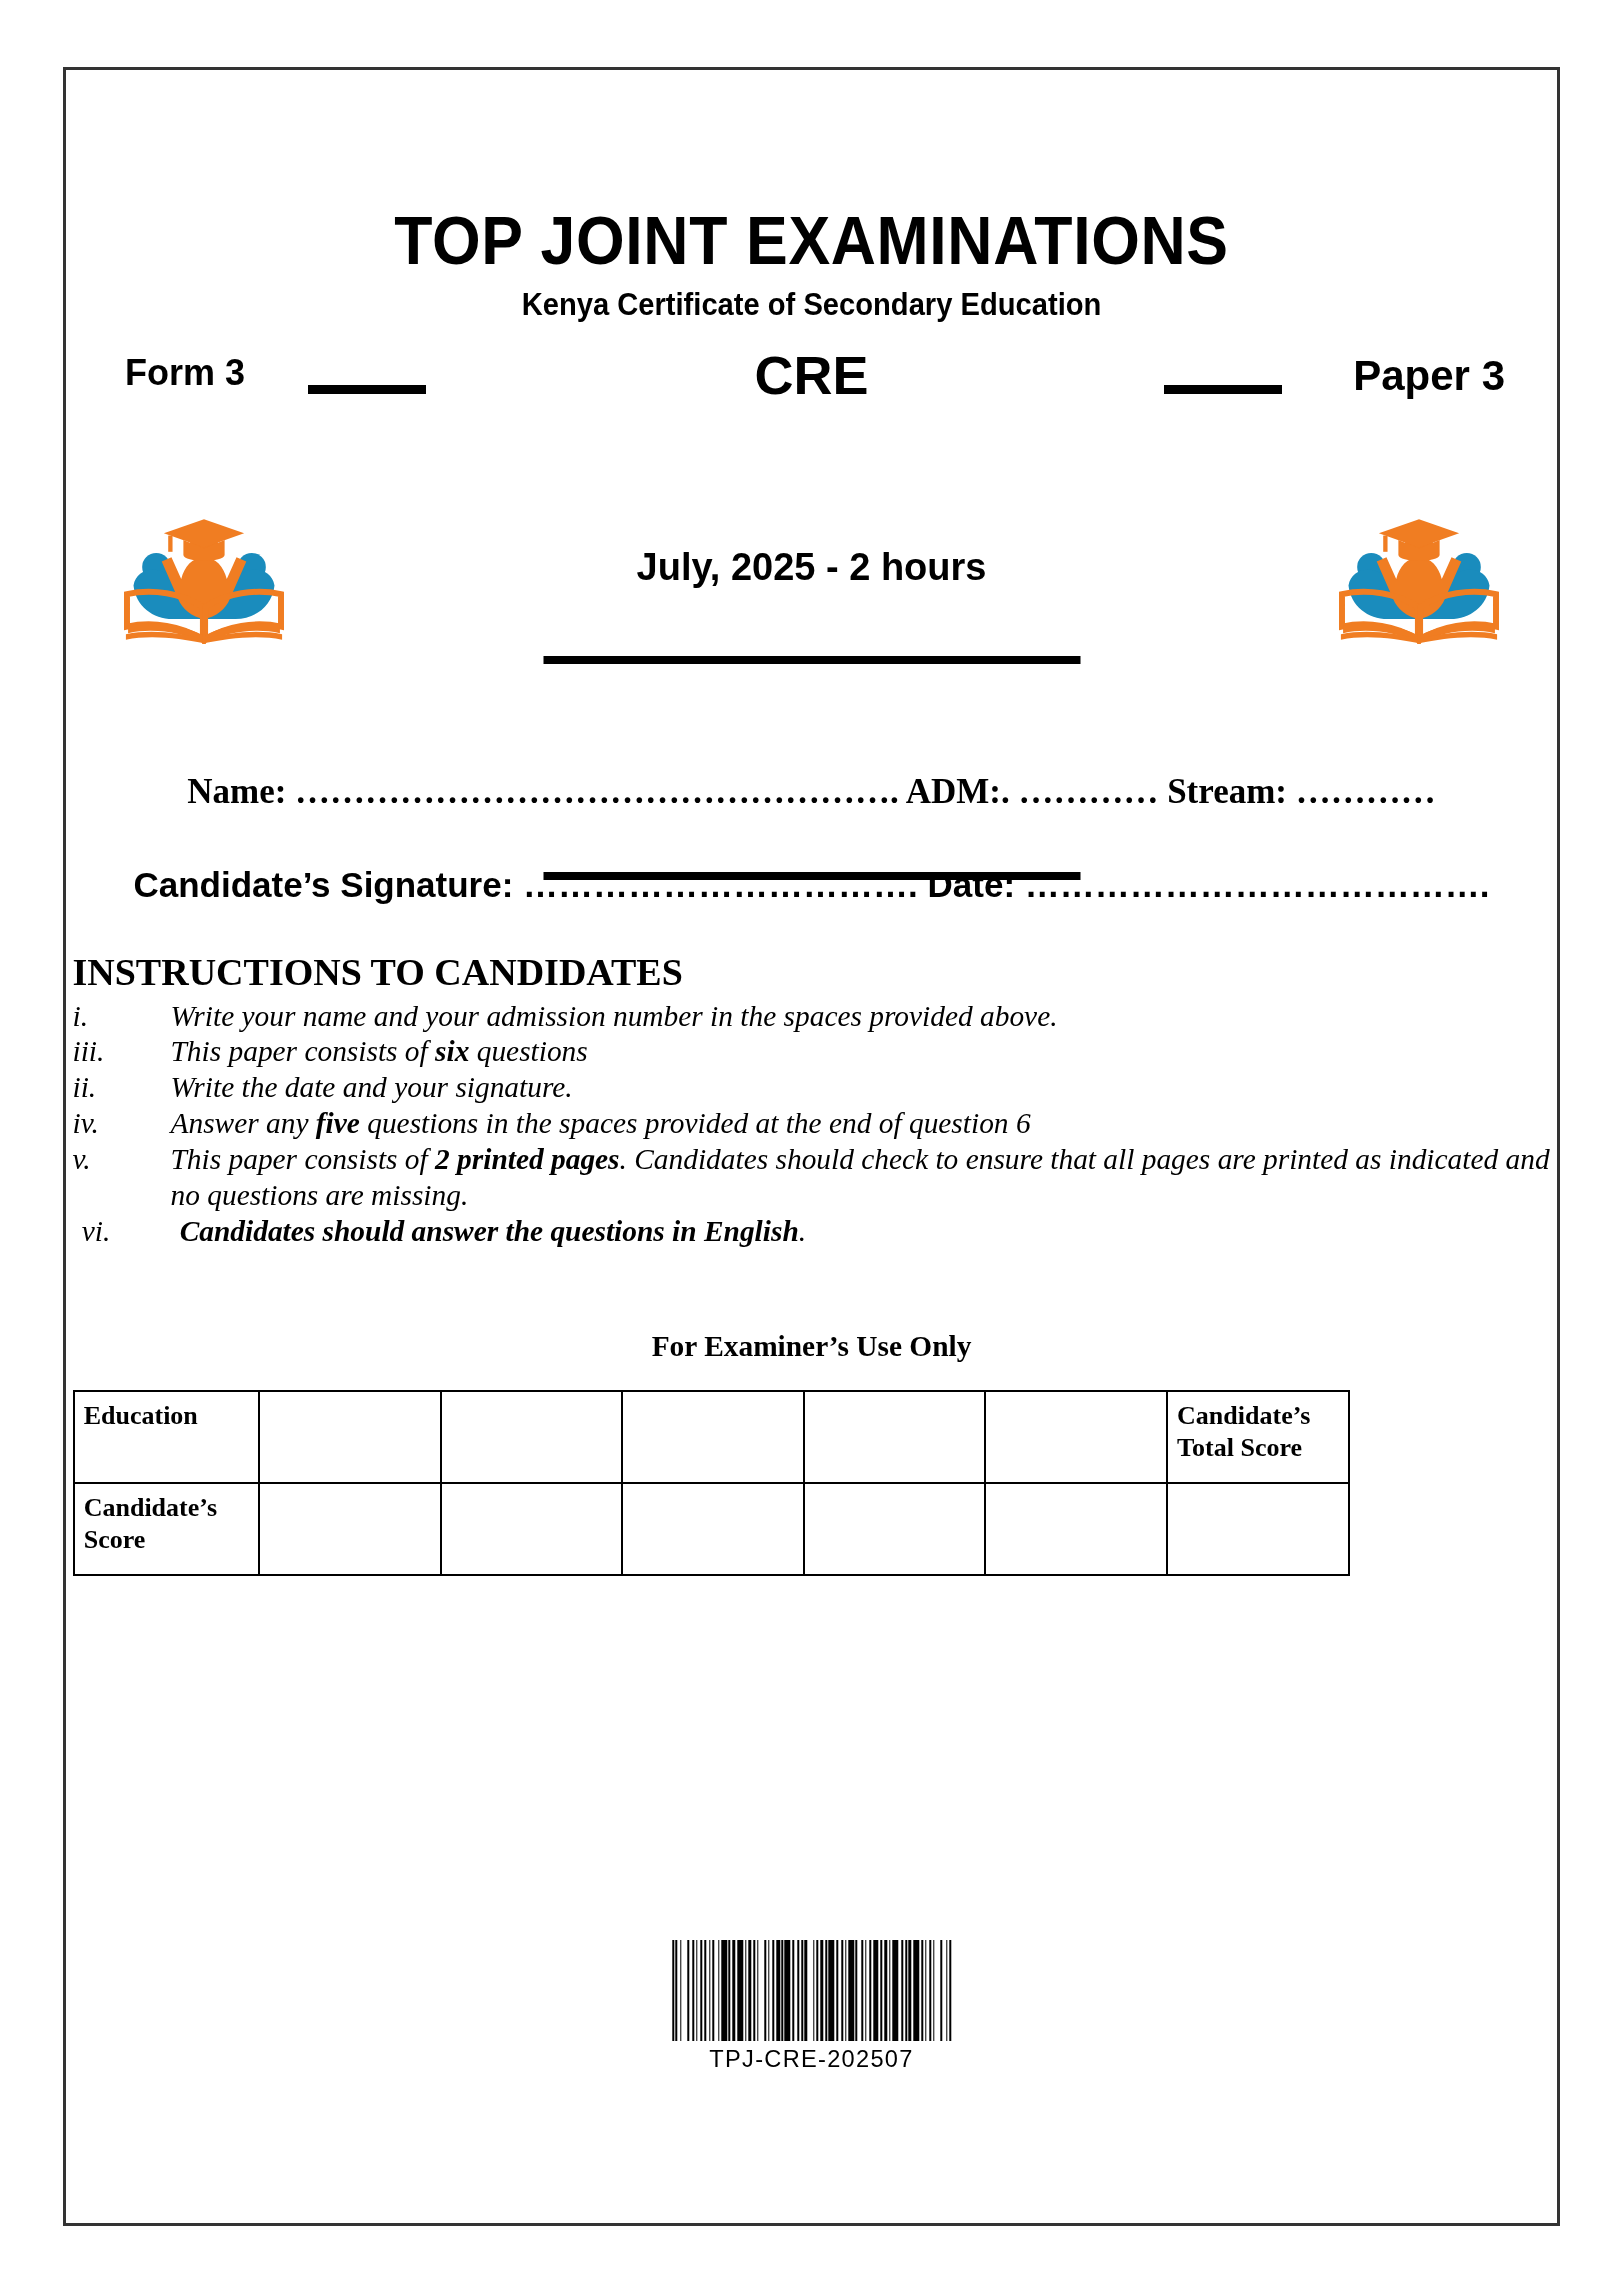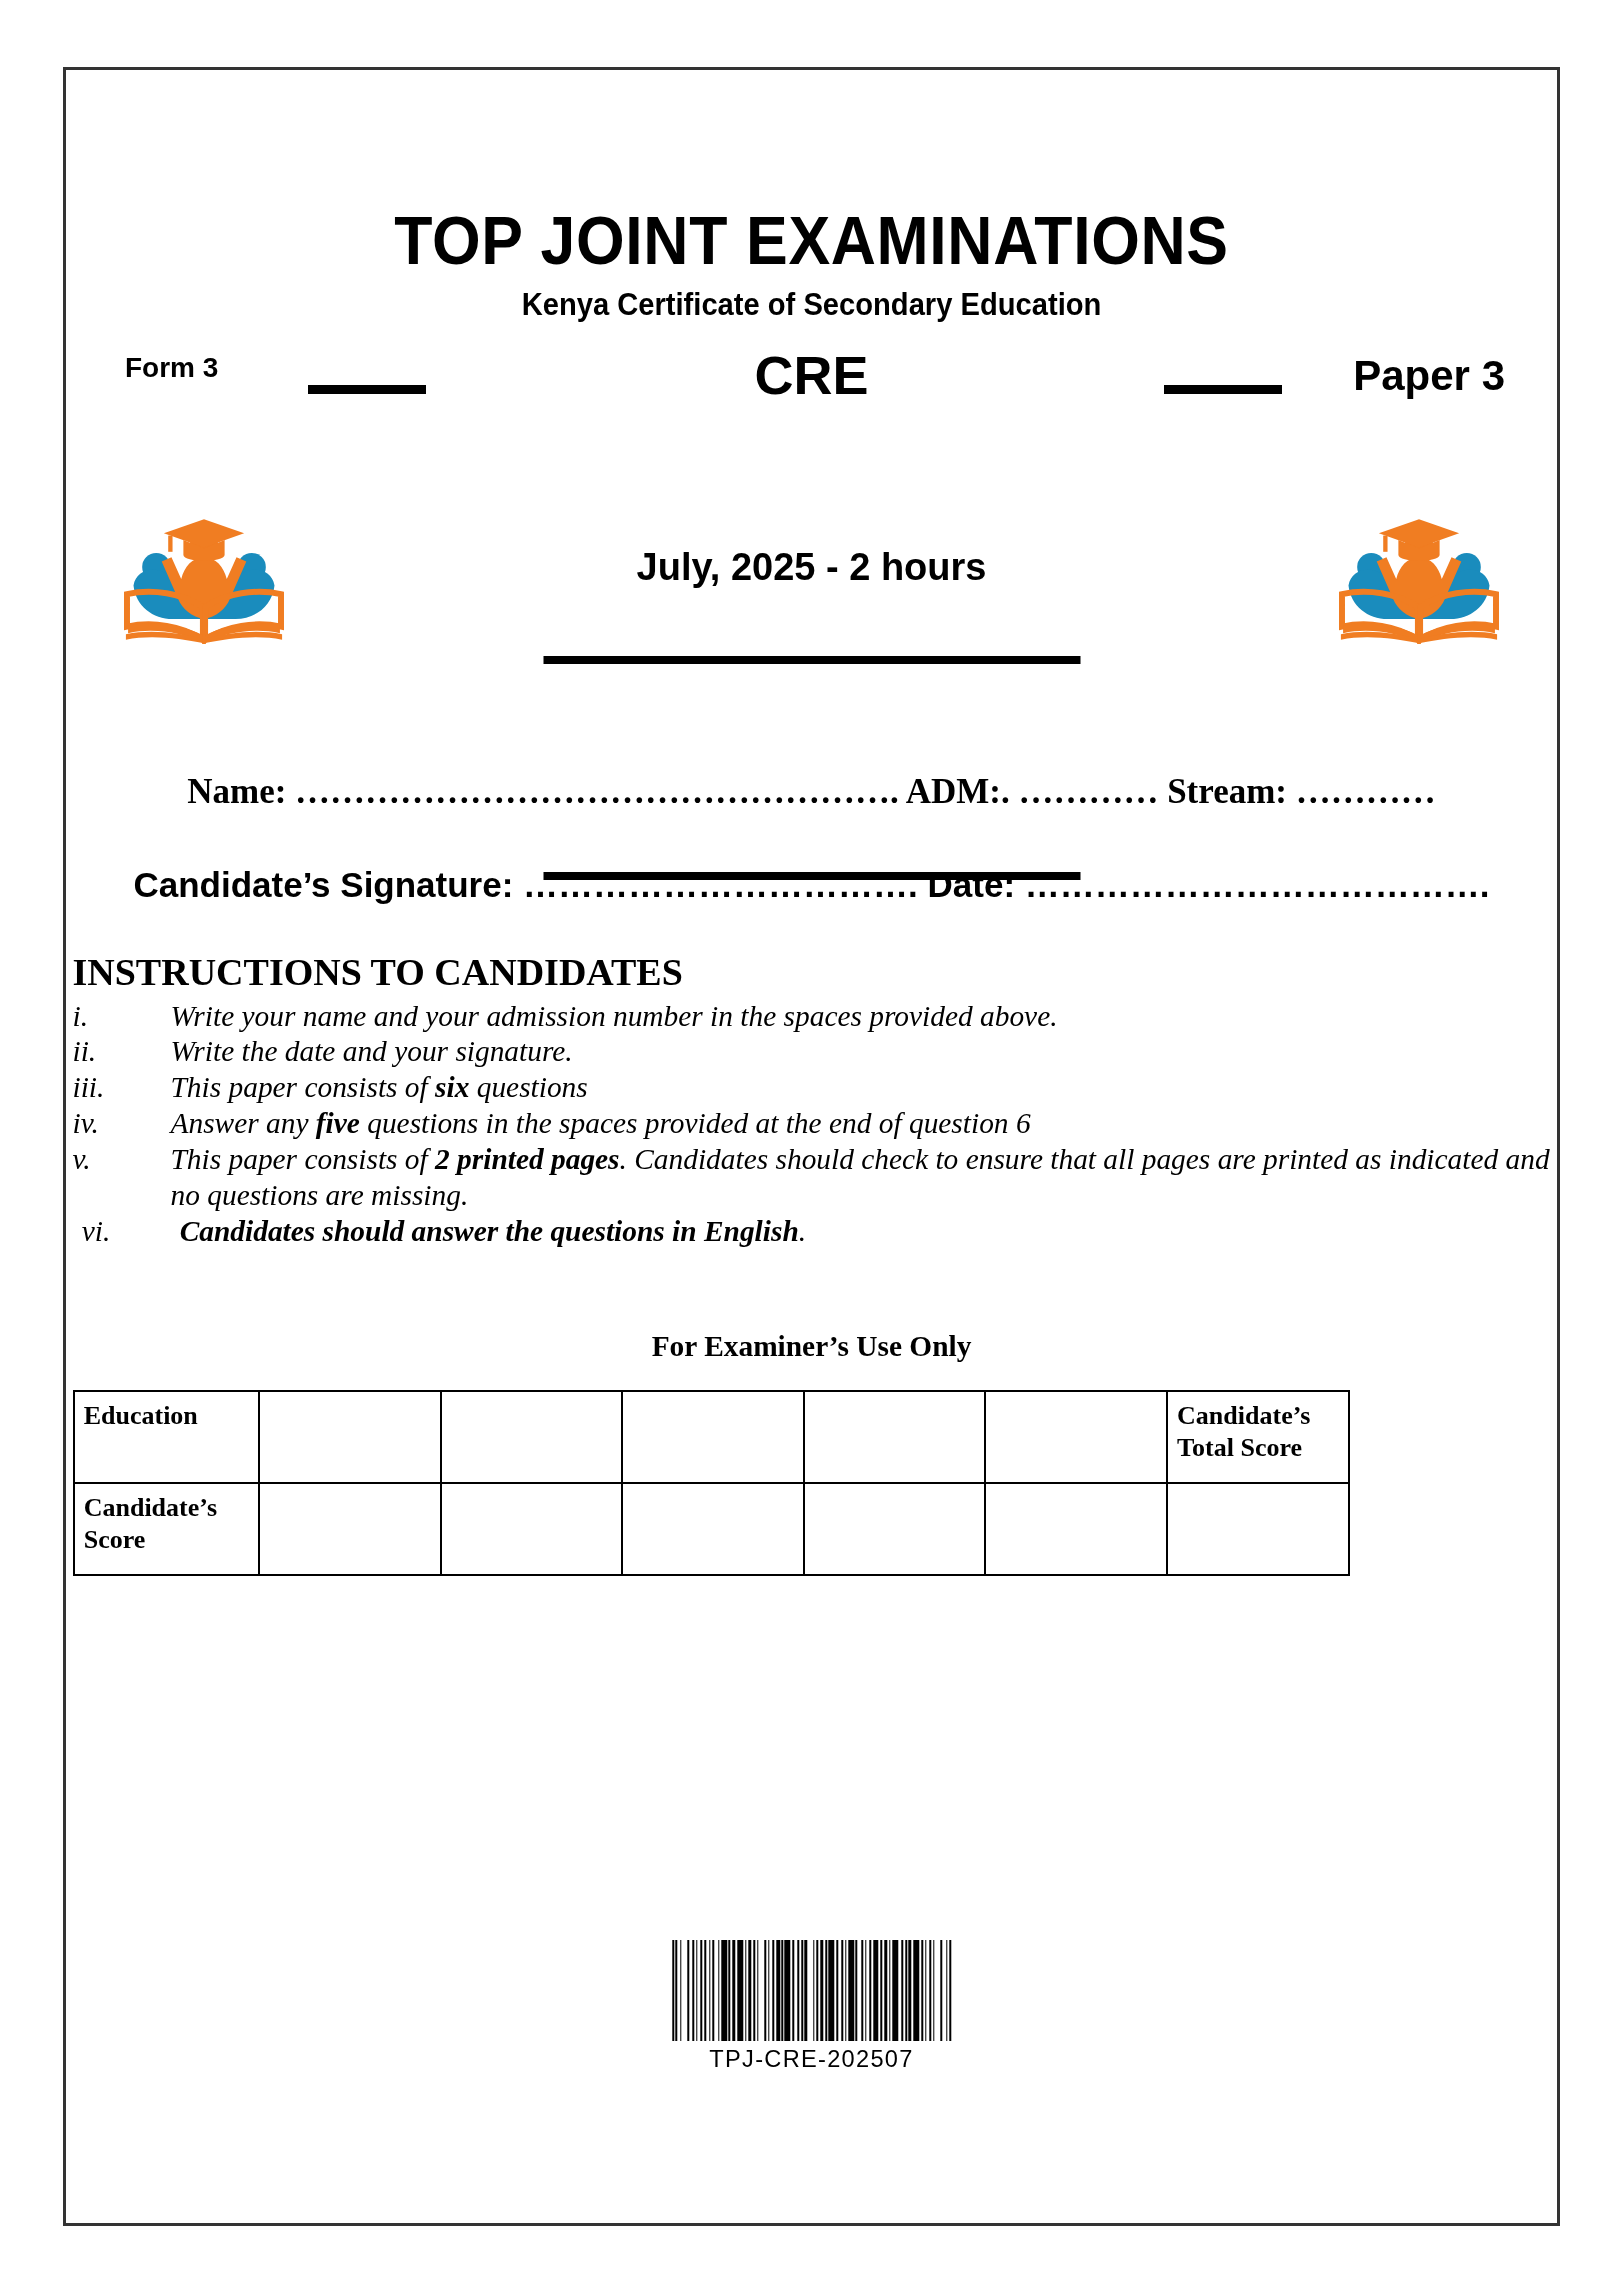--- a/index.html
+++ b/index.html
@@ -73,21 +73,21 @@
     top: 230px;
     width: 100%;
     height: 72px;
   }
   .form-label {
     position: absolute;
     left: 59px;
     top: 7.9px;
     font-family: "Liberation Sans", sans-serif;
     font-weight: bold;
-    font-size: 28px;
+    font-size: 36px;
     color: #000000;
   }
   .dash-left {
     position: absolute;
     left: 242px;
     top: 41px;
     width: 118px;
     height: 8.5px;
     background: #000000;
   }
@@ -344,26 +344,26 @@
     <div class="rule rule-bottom"></div>
 
     <div class="instructions">
       <div class="instr-heading">INSTRUCTIONS TO CANDIDATES</div>
       <ul class="instr-list" id="instr-list">
           <li class="instr-item">
             <span class="instr-num">i.</span>
             <span class="instr-text">Write your name and your admission number in the spaces provided above.</span>
           </li>
           <li class="instr-item">
+            <span class="instr-num">iii.</span>
+            <span class="instr-text">This paper consists of <b>six</b> questions</span>
+          </li>
+          <li class="instr-item">
             <span class="instr-num">ii.</span>
             <span class="instr-text">Write the date and your signature.</span>
-          </li>
-          <li class="instr-item">
-            <span class="instr-num">iii.</span>
-            <span class="instr-text">This paper consists of <b>six</b> questions</span>
           </li>
           <li class="instr-item">
             <span class="instr-num">iv.</span>
             <span class="instr-text">Answer any <b>five</b> questions in the spaces provided at the end of question 6</span>
           </li>
           <li class="instr-item">
             <span class="instr-num">v.</span>
             <span class="instr-text">This paper consists of <b>2 printed pages</b>. Candidates should check to ensure that all pages are printed as indicated and no questions are missing.</span>
           </li>
           <li class="instr-item">

